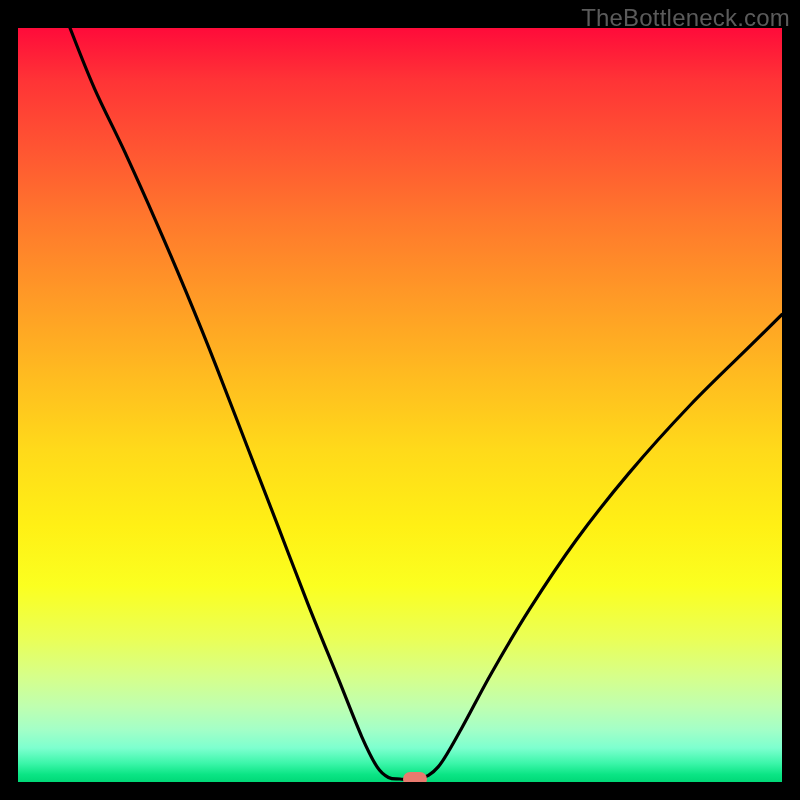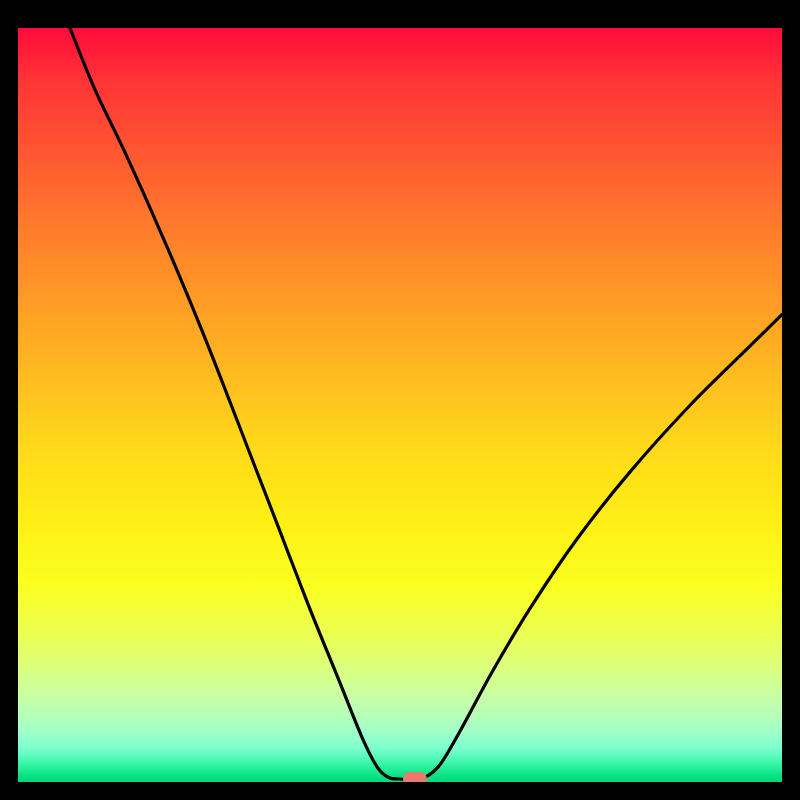--- a/index.html
+++ b/index.html
@@ -70,20 +70,21 @@
     height: 14px;
     background: #e87a6e;
     border-radius: 7px;
     transform: translate(-50%, -50%);
   }
 </style>
 </head>
 <body>
 
 <div class="frame">
+  <div class="watermark">TheBottleneck.com</div>
 
   <div class="plot">
     <div class="gradient"></div>
     <svg class="curve" viewBox="0 0 764 754" preserveAspectRatio="none">
       <path fill="none" stroke="#000000" stroke-width="3.2" stroke-linecap="round" stroke-linejoin="round" d="M 52.0 0.0 C 56.0 10.1, 67.2 39.6, 76.4 60.3 C 85.6 81.1, 96.8 102.4, 107.0 124.4 C 117.1 146.4, 127.3 169.0, 137.5 192.3 C 147.7 215.5, 157.9 239.4, 168.1 263.9 C 178.3 288.4, 188.5 313.5, 198.6 339.3 C 208.8 365.1, 219.0 392.1, 229.2 418.5 C 239.4 444.9, 249.6 471.3, 259.8 497.6 C 269.9 524.0, 280.1 551.0, 290.3 576.8 C 300.5 602.6, 312.0 630.2, 320.9 652.2 C 329.8 674.2, 337.4 694.3, 343.8 708.8 C 350.2 723.2, 354.6 732.1, 359.1 738.9 C 363.5 745.7, 366.7 747.5, 370.5 749.5 C 374.4 751.5, 376.9 750.7, 382.0 751.0 C 387.1 751.2, 394.7 753.0, 401.1 751.0 C 407.5 749.0, 413.2 747.2, 420.2 738.9 C 427.2 730.6, 434.2 716.9, 443.1 701.2 C 452.0 685.5, 462.2 664.8, 473.7 644.7 C 485.1 624.6, 497.9 602.6, 511.9 580.6 C 525.9 558.6, 541.2 535.3, 557.7 512.7 C 574.3 490.1, 592.1 467.5, 611.2 444.9 C 630.3 422.2, 651.9 398.4, 672.3 377.0 C 692.7 355.6, 718.2 331.8, 733.4 316.7 C 748.7 301.6, 758.9 291.5, 764.0 286.5"></path>
     </svg>
     <div class="marker" style="left: 397.28px; top: 750.984px; background: rgb(232, 122, 110);"></div>
   </div>
 </div>
 

